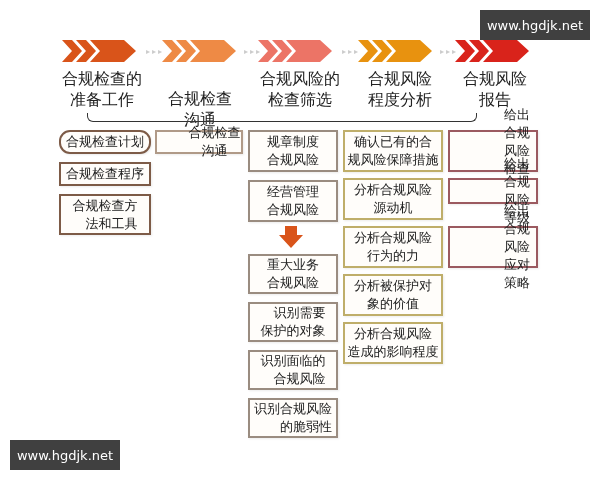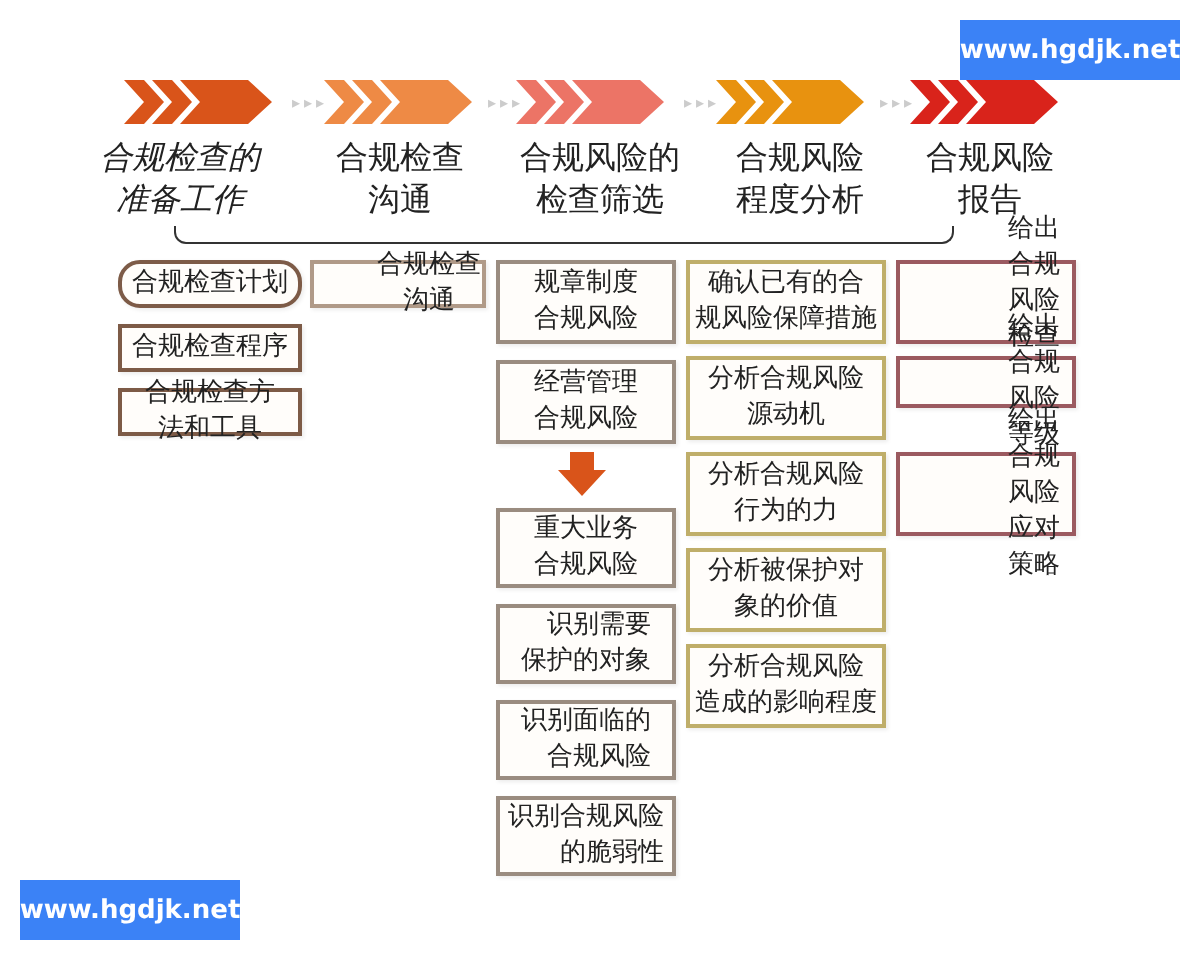--- a/index.html
+++ b/index.html
@@ -30,22 +30,22 @@
       white-space: pre-line; color: #222;
       box-shadow: 1px 1px 2px rgba(0,0,0,0.08);
     }
     .col1 .box { border-color: #7d5b47; }
     .col2 .box { border-color: #b09a88; }
     .col3 .box { border-color: #9a8c80; text-align: right; }
     .col4 .box { border-color: #bfae6a; }
     .col5 .box { border-color: #9b5a60; padding-left: 48px; }
     .down-arrow { position: absolute; left: 279px; top: 226px; }
     .watermark {
-      position: absolute; background: #3b82f6; color: #fff;
-      font-size: 13px; font-weight: bold; font-family: "DejaVu Sans", sans-serif;
+      position: absolute; background: #404040; color: #fff;
+      font-size: 13px; font-weight: normal; font-family: "DejaVu Sans", sans-serif;
       display: flex; align-items: center; justify-content: center;
     }
     .wm-top { left: 480px; top: 10px; width: 110px; height: 30px; }
     .wm-bottom { left: 10px; top: 440px; width: 110px; height: 30px; }
   </style>
 </head>
 <body>
 
 <div class="arrow-group" style="left:62px;">
   <svg width="78" height="22" viewBox="0 0 78 22">
@@ -80,37 +80,37 @@
 </div>
 <div class="dots" style="left:440px;">▸▸▸</div>
 <div class="arrow-group" style="left:455px;">
   <svg width="78" height="22" viewBox="0 0 78 22">
     <polygon points="0,0 10,0 20,11 10,22 0,22 10,11" fill="#d9231b"></polygon>
     <polygon points="14,0 24,0 34,11 24,22 14,22 24,11" fill="#d9231b"></polygon>
     <polygon points="28,0 62,0 74,11 62,22 28,22 38,11" fill="#d9231b"></polygon>
   </svg>
 </div>
 
-<div class="stage-title" style="left:40px; width:100px;font-style:italic;">合规检查的
+<div class="stage-title" style="left:52px; width:100px;">合规检查的
 准备工作</div>
-<div class="stage-title" style="left:160px; width:80px;">合规检查
+<div class="stage-title" style="left:160px; width:80px;margin-top:20px;">合规检查
 沟通</div>
 <div class="stage-title" style="left:250px; width:100px;">合规风险的
 检查筛选</div>
 <div class="stage-title" style="left:355px; width:90px;">合规风险
 程度分析</div>
 <div class="stage-title" style="left:450px; width:90px;">合规风险
 报告</div>
 
 <div class="bracket" style="left:87px; width:388px;"></div>
 
 <div class="col1">
   <div class="box" style="left:59px; top:130px; width:92px; height:24px;border-radius:11px;">合规检查计划</div>
   <div class="box" style="left:59px; top:162px; width:92px; height:24px;">合规检查程序</div>
-  <div class="box" style="left:59px; top:194px; width:92px; height:24px;">合规检查方
+  <div class="box" style="left:59px; top:194px; width:92px; height:41px;text-align:right;">合规检查方
 法和工具</div>
 </div>
 
 <div class="col2">
   <div class="box" style="left:155px; top:130px; width:88px; height:24px;padding-left:31px;">合规检查沟通</div>
 </div>
 
 <div class="col3">
   <div class="box" style="left:248px; top:130px; width:90px; height:42px;">规章制度
 合规风险</div>

